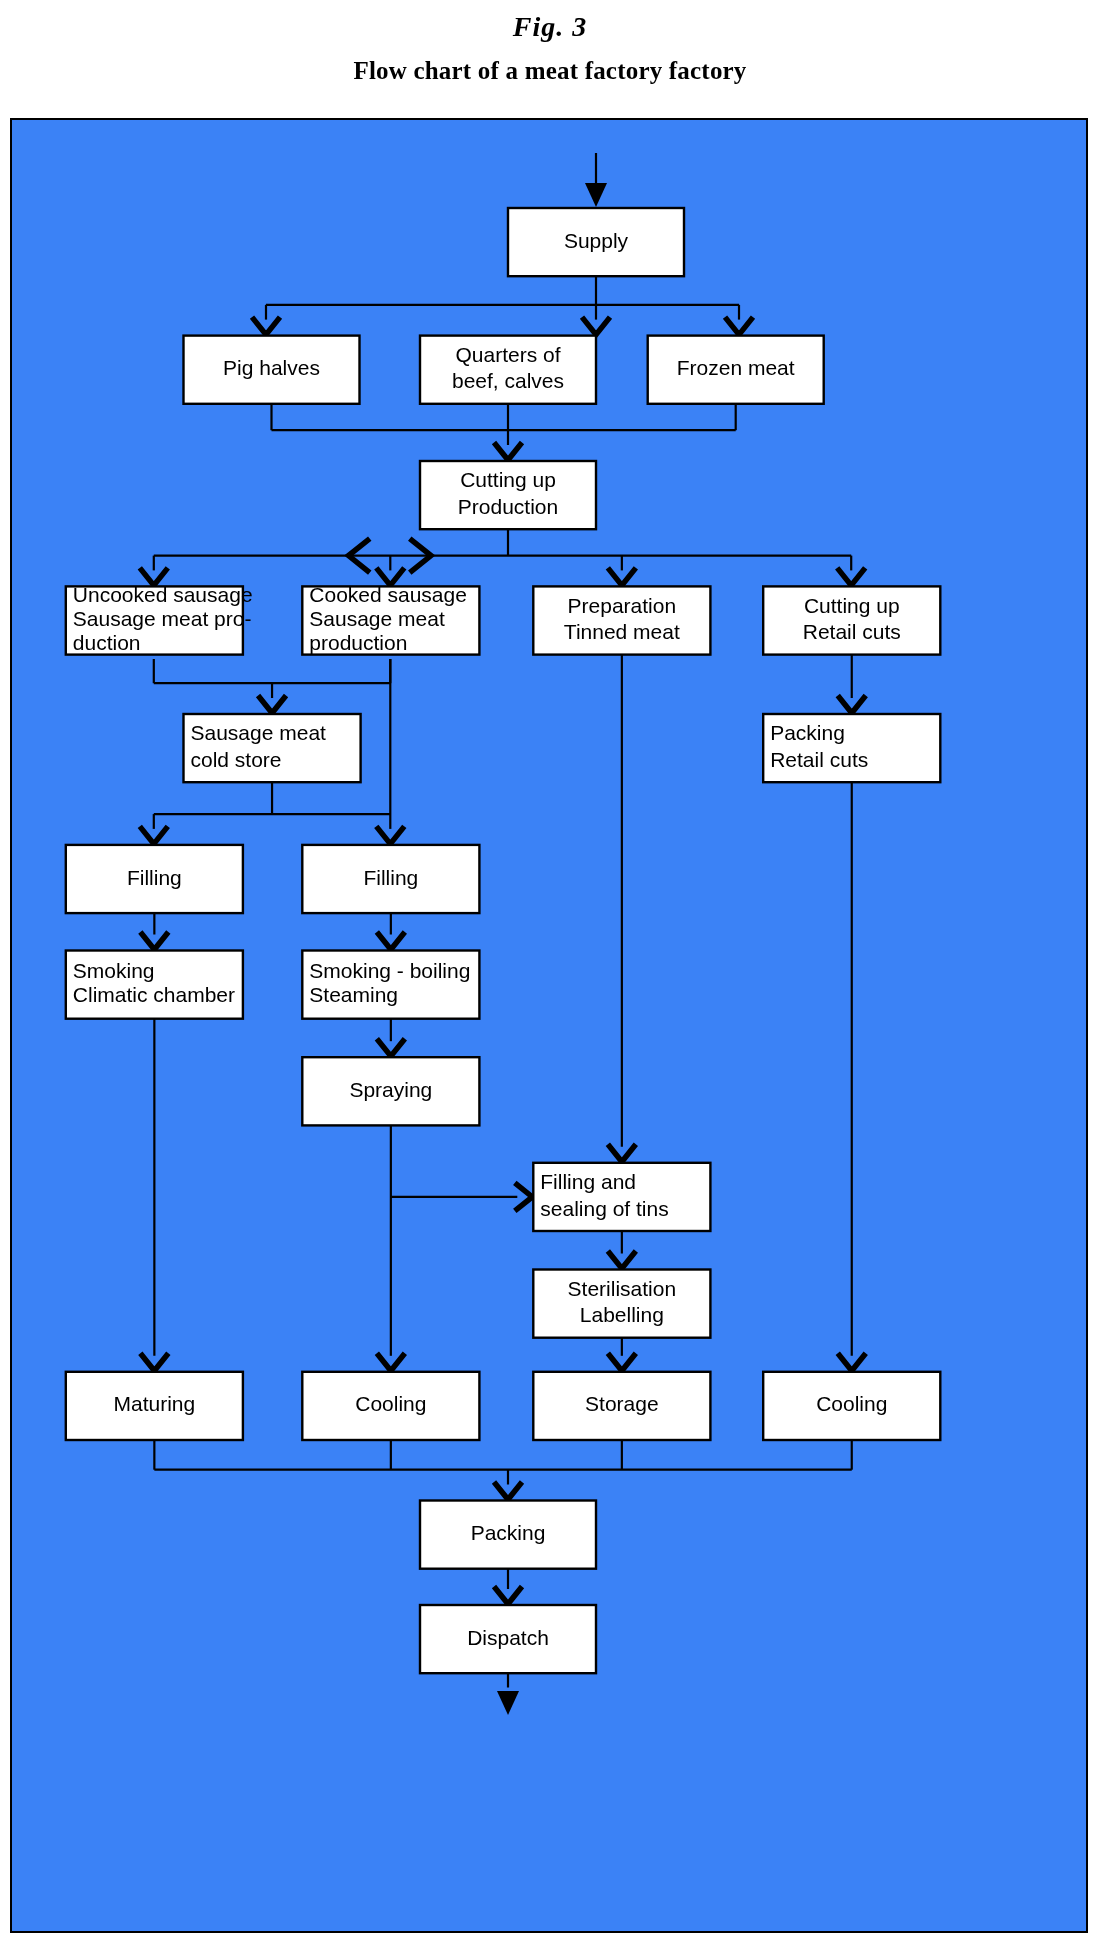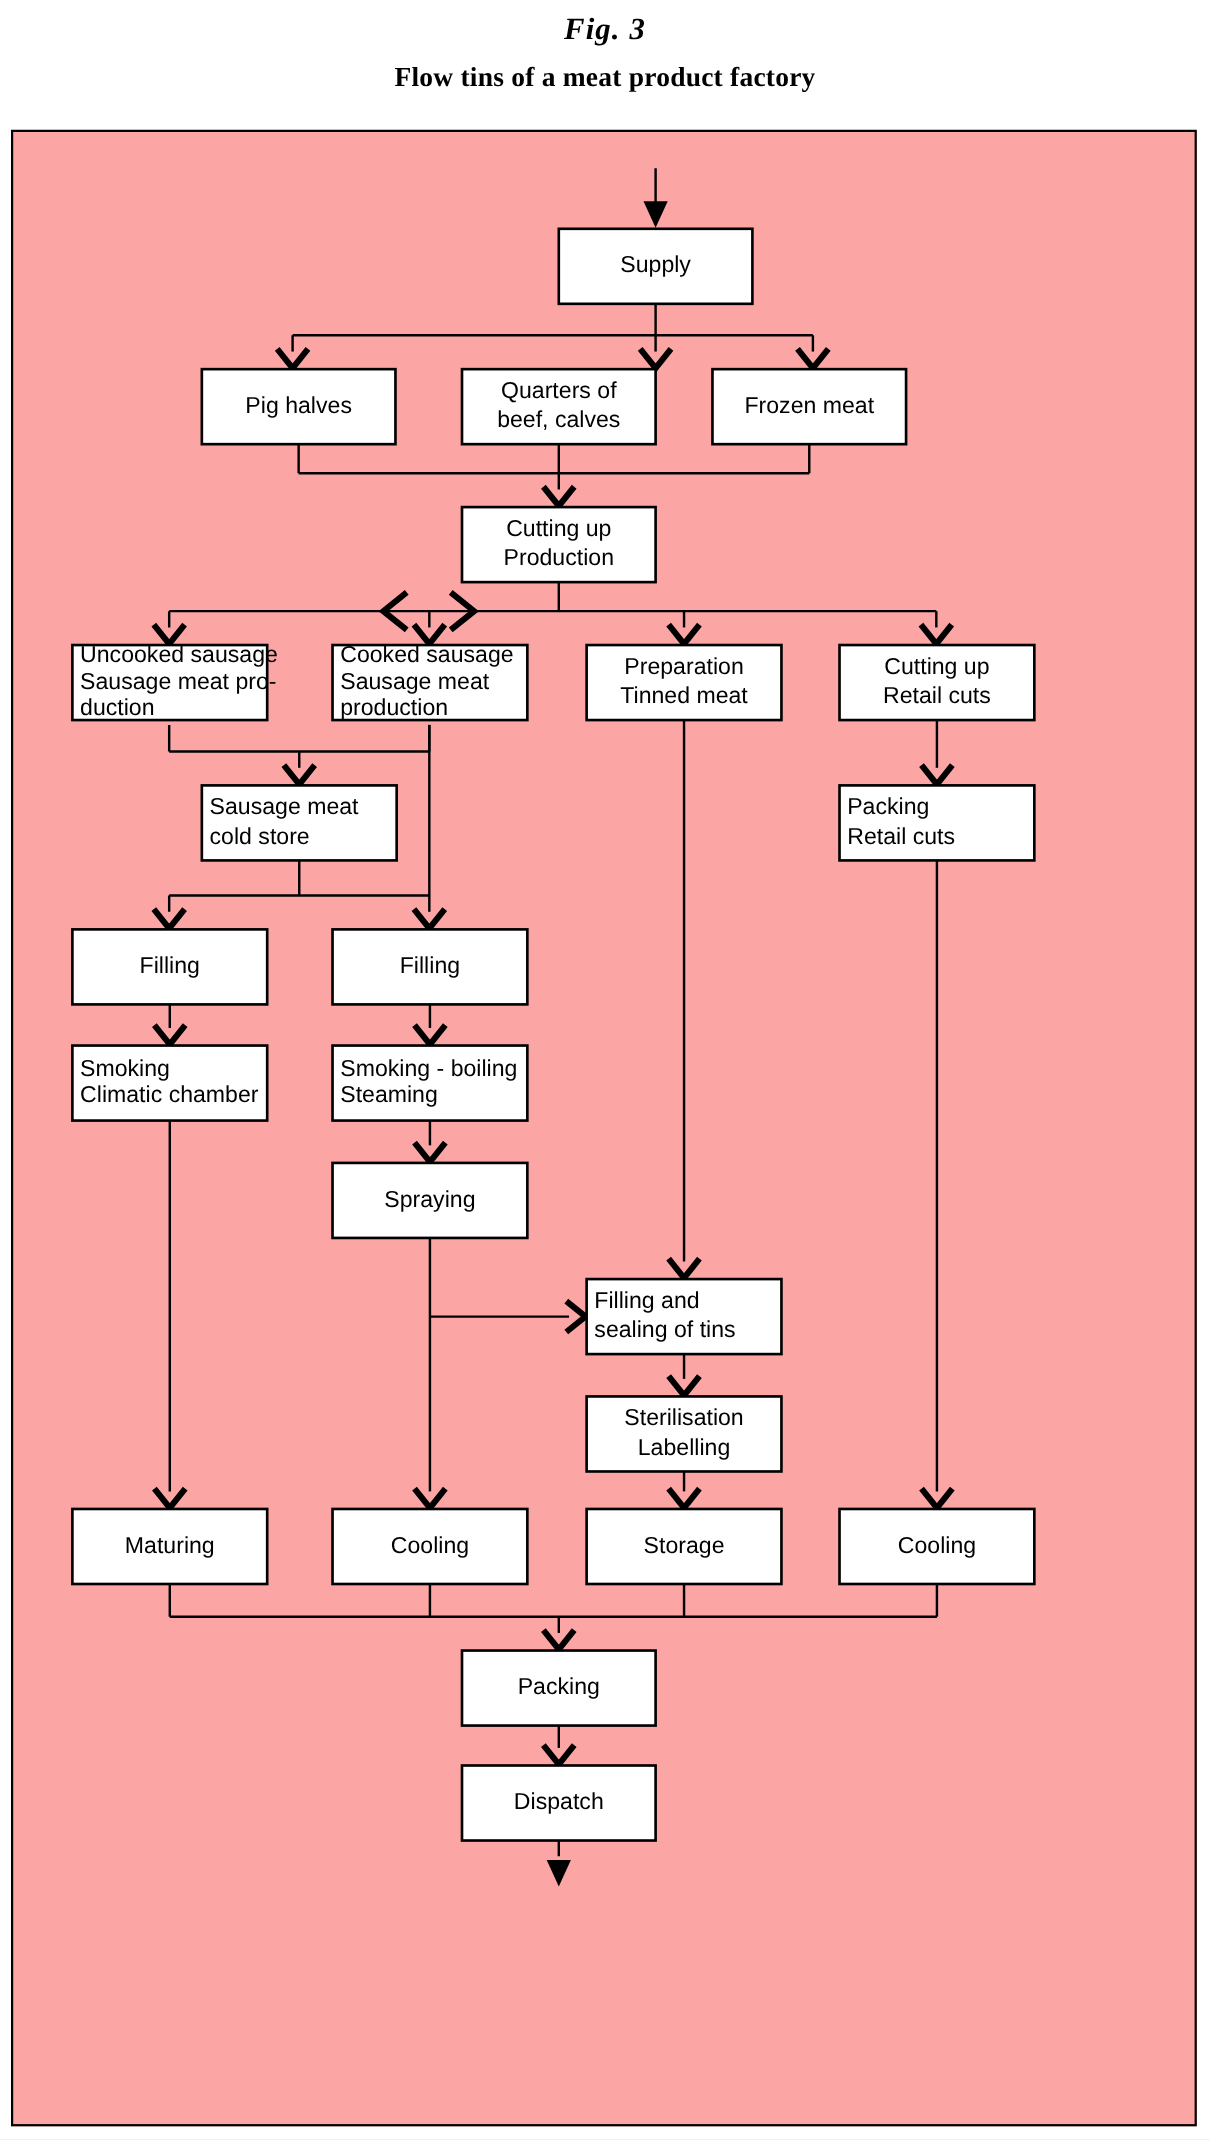--- a/index.html
+++ b/index.html
@@ -34,21 +34,21 @@
     line-height:1.1;
     letter-spacing:0.2px;
   }
 
   
   .chart-frame{
     position:absolute;
     left:10px;top:118px;
     width:1078px;height:1815px;
     border:2px solid #000;
-    background:#fca5a5;
+    background:#3b82f6;
     box-sizing:border-box;
   }
   svg.flow{position:absolute;left:0;top:0;width:1078px;height:1815px;display:block;}
   svg.flow .edge{stroke:#000;stroke-width:2.2;fill:none;}
   svg.flow .chev{stroke:#000;stroke-width:5.5;fill:none;stroke-linecap:butt;stroke-linejoin:miter;}
   svg.flow .nodebox{fill:#ffffff;stroke:#000;stroke-width:2.4;}
   svg.flow .nodetext{
     font-family:"Liberation Sans", sans-serif;
     font-size:21px;
     fill:#000;
@@ -58,21 +58,21 @@
   svg.flow .nodetext.left{text-anchor:start;}
   svg.flow .solidhead{fill:#000;stroke:none;}
 </style>
 </head>
 <body>
 
 <div id="page">
 
   <div class="title-block">
     <div class="fig-label">Fig. 3</div>
-    <div class="fig-title">Flow tins of a meat product factory</div>
+    <div class="fig-title">Flow chart of a meat factory factory</div>
   </div>
 
   <div class="chart-frame">
     <svg class="flow" id="flow-svg" viewBox="0 0 1078 1815" preserveAspectRatio="none">
         <line x1="584" y1="33" x2="584" y2="70.4" class="edge"></line>
         <path d="M 573 63 L 595 63 L 584 87 Z" class="solidhead"></path>
         <line x1="584" y1="156.20000000000002" x2="584" y2="184.8" class="edge"></line>
         <line x1="254.00000000000003" y1="184.8" x2="727.0000000000001" y2="184.8" class="edge"></line>
         <line x1="254.00000000000003" y1="184.8" x2="254.00000000000003" y2="199.60000000000002" class="edge"></line>
         <path d="M 240.00000000000003 197.10000000000002 L 254.00000000000003 214.60000000000002 L 268 197.10000000000002" class="chev"></path>

